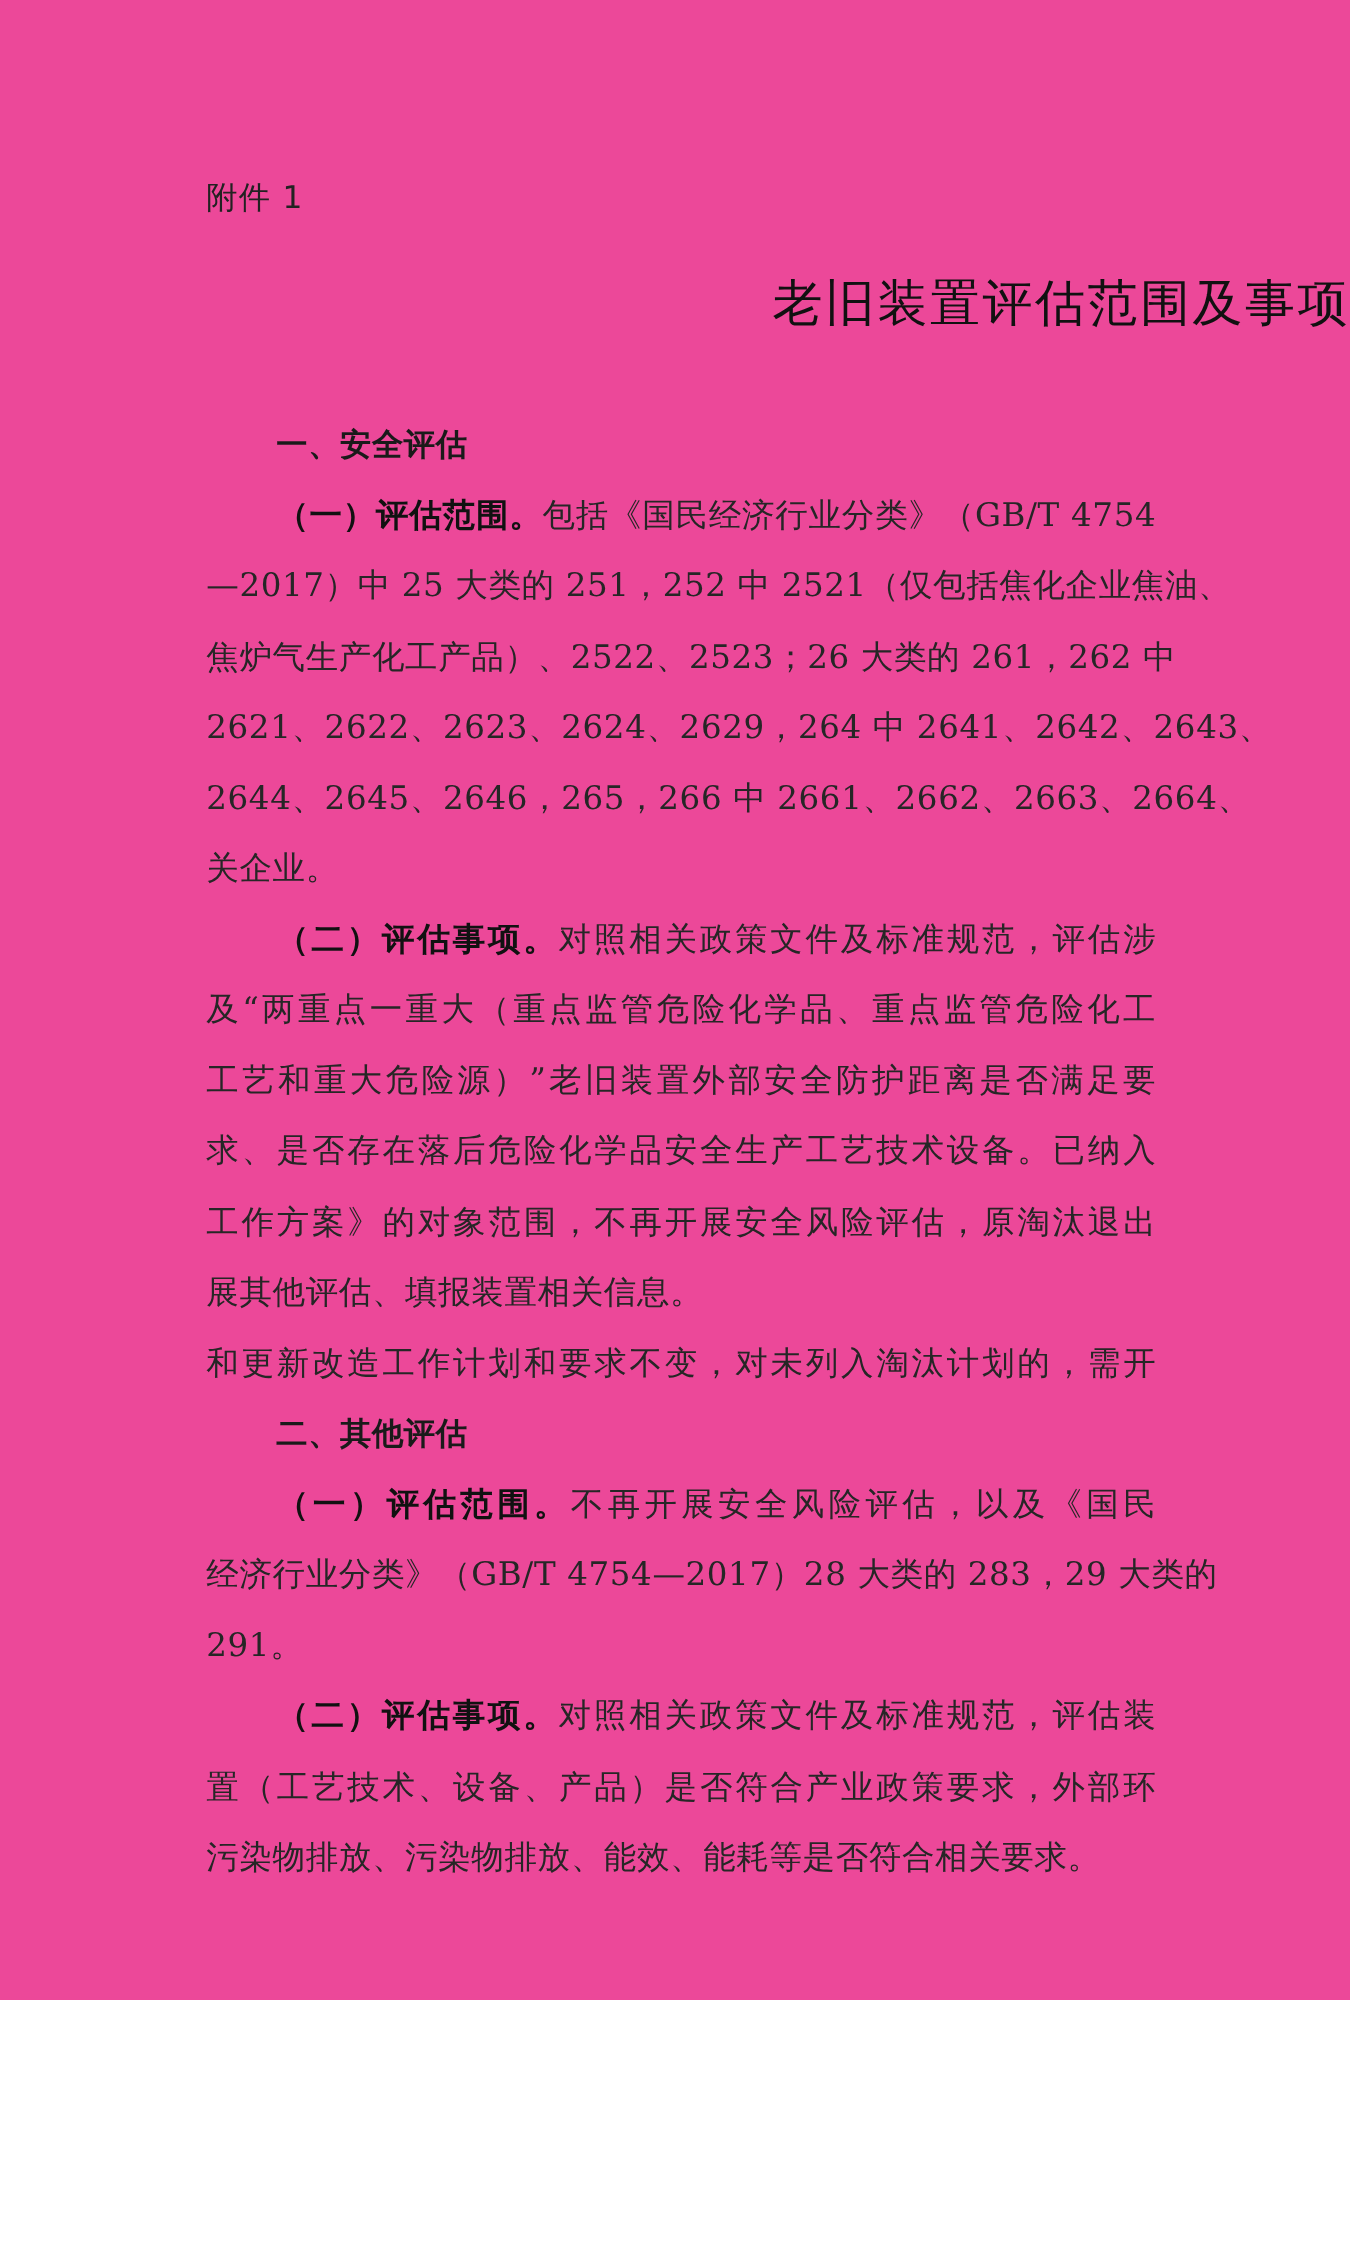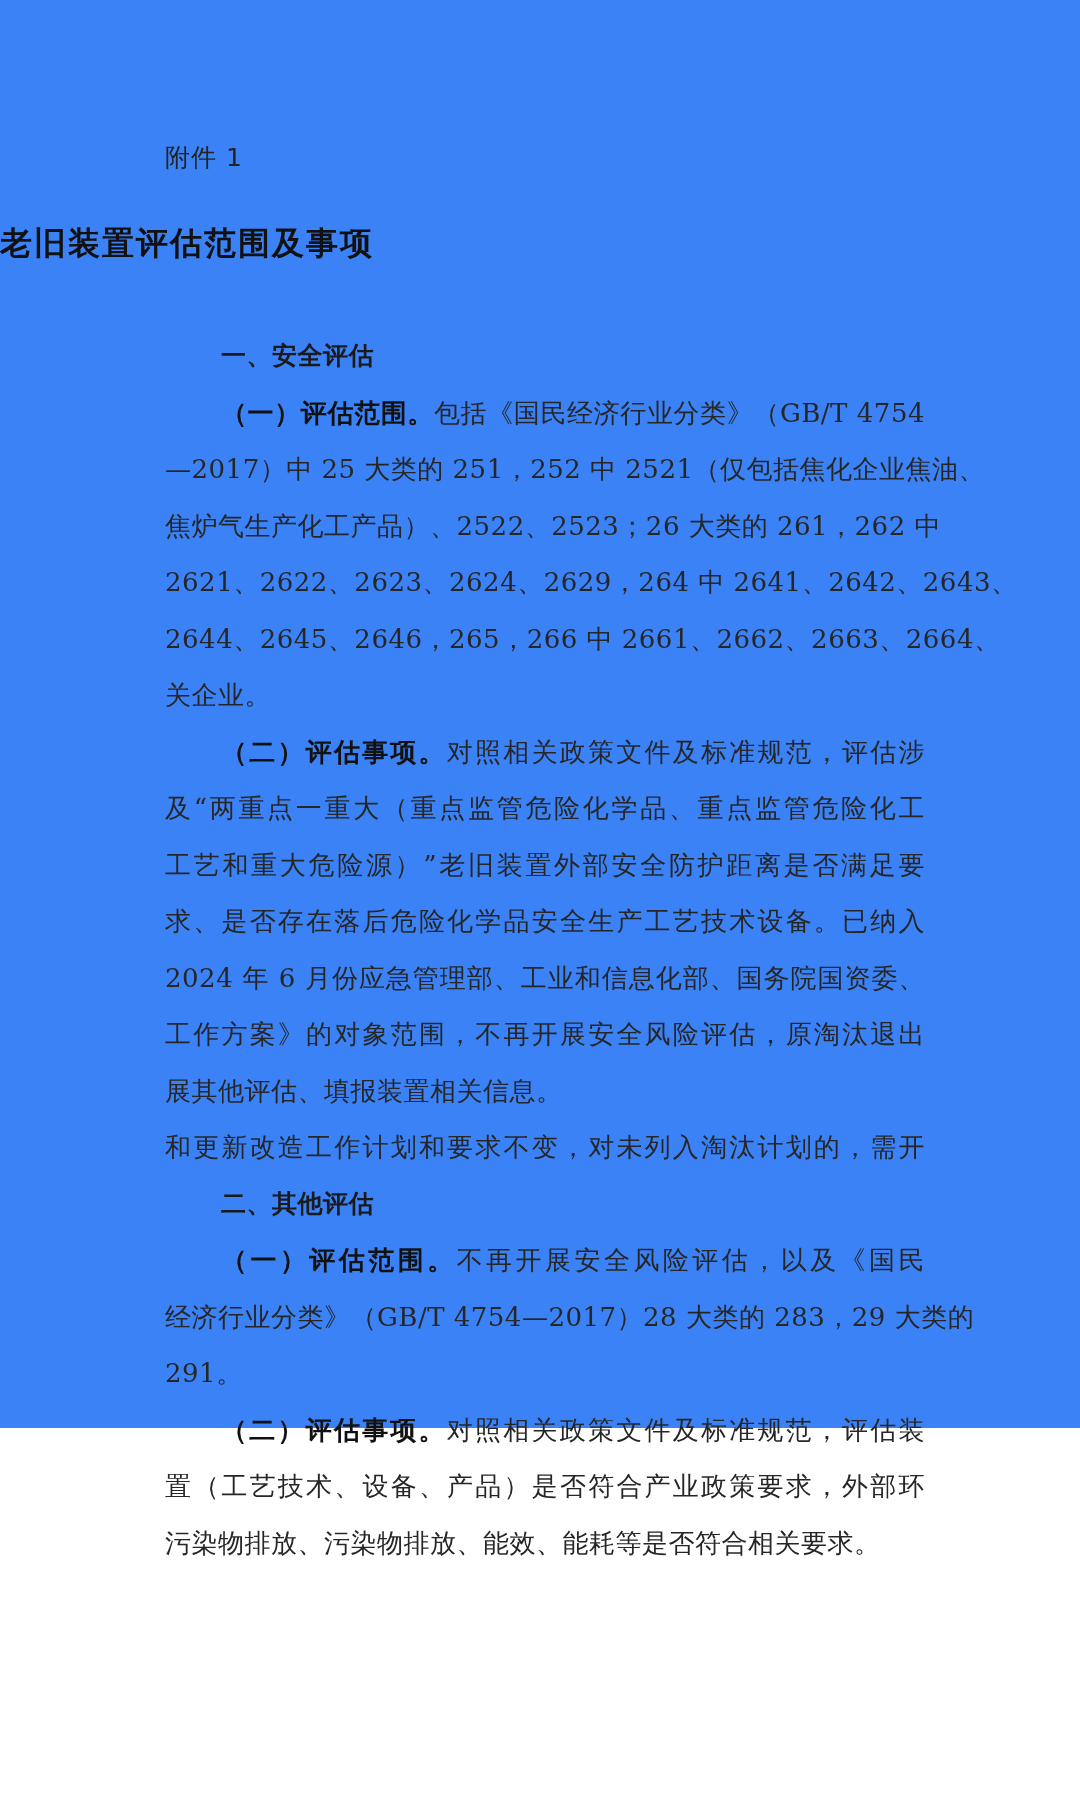--- a/index.html
+++ b/index.html
@@ -13,42 +13,42 @@
       position: relative;
       overflow: hidden;
       font-family: "DejaVu Serif", "Liberation Serif", serif;
       color: #1c1c1c;
     }
     .page {
       position: absolute;
       left: 0;
       top: 0;
       width: 1080px;
-      height: 1428px;
-      background: #3b82f6;
+      height: 1600px;
+      background: #ec4899;
     }
     .attachment-label {
       position: absolute;
       left: 165px;
       top: 140px;
       font-size: 25px;
       line-height: 36px;
       color: #222;
       font-family: "DejaVu Sans", "Liberation Sans", sans-serif;
       letter-spacing: 1px;
     }
     .doc-title {
       position: absolute;
       left: 0;
       width: 1080px;
       top: 218px;
-      text-align: left;
-      font-size: 32px;
+      text-align: right;
+      font-size: 40px;
       line-height: 50px;
-      font-weight: bold;
+      font-weight: normal;
       color: #111;
       font-family: "DejaVu Serif", "Liberation Serif", serif;
       letter-spacing: 2px;
     }
     .body-text {
       position: absolute;
       left: 165px;
       top: 328px;
       width: 760px;
     }
@@ -98,21 +98,20 @@
     <div class="line">—2017）中 25 大类的 251，252 中 2521（仅包括焦化企业焦油、</div>
     <div class="line">焦炉气生产化工产品）、2522、2523；26 大类的 261，262 中</div>
     <div class="line">2621、2622、2623、2624、2629，264 中 2641、2642、2643、</div>
     <div class="line">2644、2645、2646，265，266 中 2661、2662、2663、2664、</div>
     <div class="line last">关企业。</div>
 
     <div class="line indent"><span class="bold-lead">（二）评估事项。</span><span>对照相关政策文件及标准规范，评估涉</span></div>
     <div class="line">及“两重点一重大（重点监管危险化学品、重点监管危险化工</div>
     <div class="line">工艺和重大危险源）”老旧装置外部安全防护距离是否满足要</div>
     <div class="line">求、是否存在落后危险化学品安全生产工艺技术设备。已纳入</div>
-    <div class="line">2024 年 6 月份应急管理部、工业和信息化部、国务院国资委、</div>
     <div class="line">工作方案》的对象范围，不再开展安全风险评估，原淘汰退出</div>
     <div class="line last">展其他评估、填报装置相关信息。</div>
     <div class="line">和更新改造工作计划和要求不变，对未列入淘汰计划的，需开</div>
 
     <div class="line indent section-heading">二、其他评估</div>
 
     <div class="line indent"><span class="bold-lead">（一）评估范围。</span><span>不再开展安全风险评估，以及《国民</span></div>
     <div class="line">经济行业分类》（GB/T 4754—2017）28 大类的 283，29 大类的</div>
     <div class="line last">291。</div>
 

